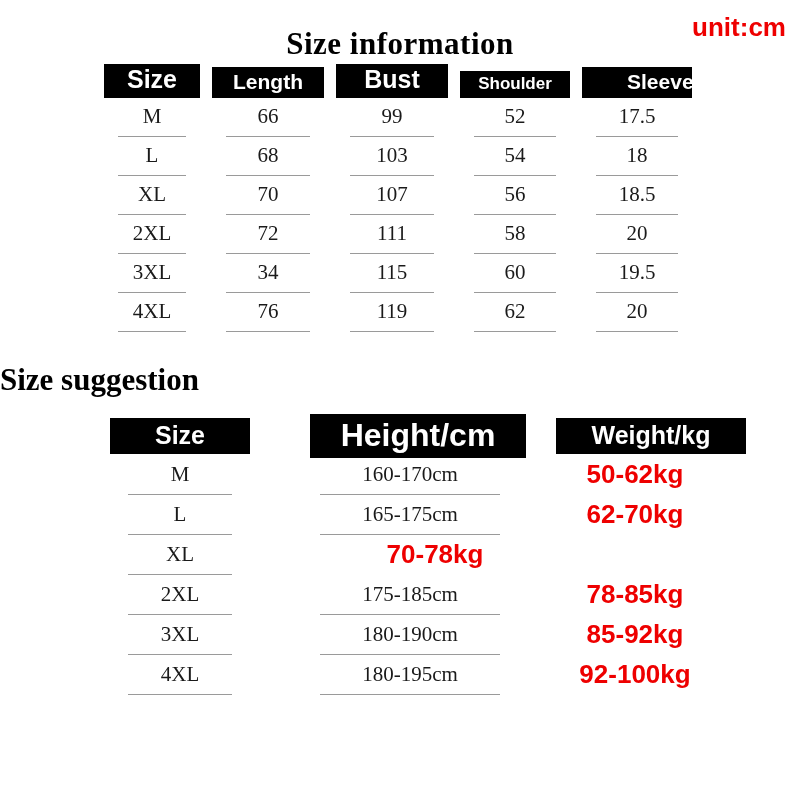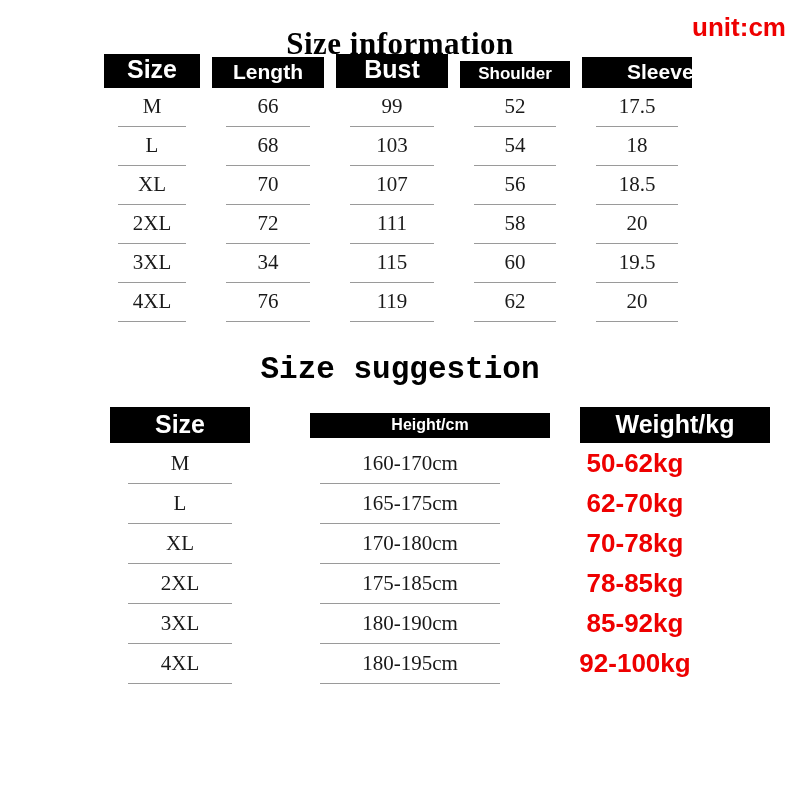--- a/index.html
+++ b/index.html
@@ -45,21 +45,21 @@
     right: 14px;
     font-family: "Liberation Sans", sans-serif;
     font-weight: bold;
     font-size: 26px;
     color: #ee0000;
   }
 
   
   .table {
     position: relative;
-    margin: 0 auto;
+    margin: 10px auto;
   }
   .thead {
     display: flex;
     align-items: flex-end;
   }
   .th {
     background: #000000;
     color: #ffffff;
     font-family: "Liberation Sans", sans-serif;
     font-weight: bold;
@@ -96,32 +96,31 @@
   #size-info-table .td { font-size: 21px; }
   #size-info-table .td.c0 { width: 96px; }
   #size-info-table .td.c1 { width: 112px; }
   #size-info-table .td.c2 { width: 112px; }
   #size-info-table .td.c3 { width: 110px; }
   #size-info-table .td.c4 { width: 110px; }
   #size-info-table .gap { width: 12px; }
 
   
   .sub-title {
-    text-align: center;
-    font-family: Liberation Mono, monospace;
+    font-family: Liberation Serif, serif;
     font-weight: bold;
     font-size: 31px;
     color: #000000;
     margin-top: 30px;
   }
 
   #size-suggest-table { width: 660px; margin-left: 110px; margin-top: 18px; }
   #size-suggest-table .thead { height: 40px; align-items: center;}
   #size-suggest-table .th.s0 { width: 140px; font-size: 25px; }
-  #size-suggest-table .th.s1 { width: 240px; font-size: 16px; }
+  #size-suggest-table .th.s1 { width: 216px; font-size: 32px; }
   #size-suggest-table .th.s2 { width: 190px; font-size: 25px; }
   #size-suggest-table .th-sp1 { width: 60px; background: transparent;}
   #size-suggest-table .th-sp2 { width: 30px; background: transparent;}
   #size-suggest-table .td { font-size: 21px; }
   #size-suggest-table .td.s0 { width: 140px; }
   #size-suggest-table .td.s1 { width: 200px; }
   #size-suggest-table .td.s2 { width: 190px; }
   #size-suggest-table .sp1 { width: 60px; }
   #size-suggest-table .sp2 { width: 30px; }
   #size-suggest-table .td.s2 .cell-inner {
@@ -328,23 +327,20 @@
       <div class="td s2">
           <div class="cell-inner">62-70kg</div>
         </div>
     </div>
 
     <div class="row">
       <div class="td s0">
           <div class="cell-inner">XL</div>
         </div>
       <div class="sp1"></div>
-      <div class="td s1">
-          <div class="cell-inner">170-180cm</div>
-        </div>
       <div class="sp2"></div>
       <div class="td s2">
           <div class="cell-inner">70-78kg</div>
         </div>
     </div>
 
     <div class="row">
       <div class="td s0">
           <div class="cell-inner">2XL</div>
         </div>

